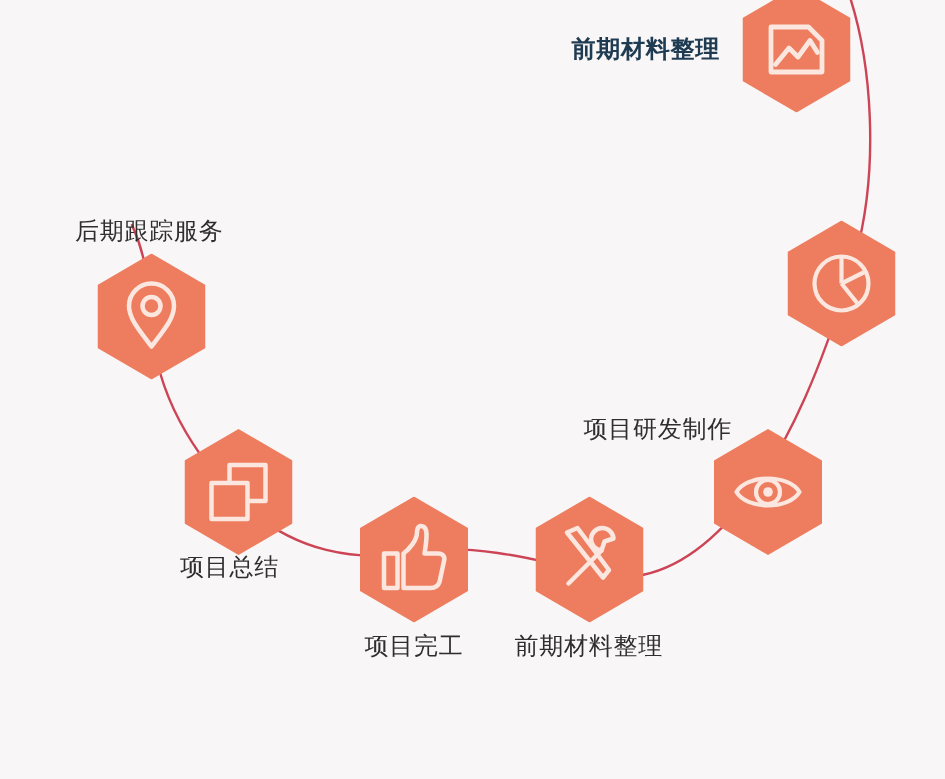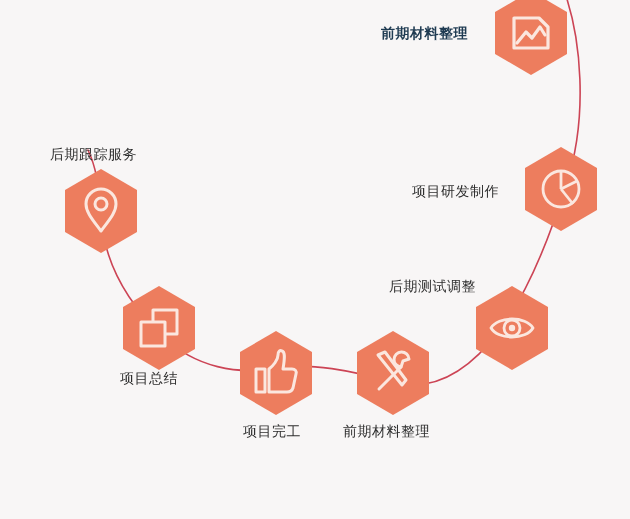--- a/index.html
+++ b/index.html
@@ -33,25 +33,25 @@
     height: 0;
   }
   .hexagon {
     position: absolute;
     left: 0;
     top: 0;
   }
   .step-label {
     position: absolute;
     white-space: nowrap;
-    font-size: 14px;
+    font-size: 16px;
     line-height: 1;
     letter-spacing: 0.5px;
     color: #2e2e2e;
-    font-family: Liberation Sans, sans-serif;
+    font-family: Liberation Serif, serif;
   }
   .step-label.accent {
     color: #1f3b52;
     font-weight: 600;
   }
   .step-label.right-of {
     text-align: right;
   }
 </style>
 </head>
@@ -91,33 +91,32 @@
     <svg class="hexagon" style="left:-36px; top:-42px;" width="72" height="84" viewBox="0 0 72 84">
       <polygon points="36,0 72,21 72,63 36,84 0,63 0,21" fill="#ed7d5e"></polygon>
       <g fill="none" stroke="#fbe7df" stroke-width="2.8">
         <circle cx="36" cy="42" r="18"></circle>
         <path d="M36,42 L36,24"></path>
         <path d="M36,42 L52,34"></path>
         <path d="M36,42 L48,57"></path>
       </g>
     </svg>
   </div>
-  <div class="step-label right-of" style="left:412px; top:184px;">项目研发制作</div>
 
   <div class="node" style="left:512px; top:328px;">
     <svg class="hexagon" style="left:-36px; top:-42px;" width="72" height="84" viewBox="0 0 72 84">
       <polygon points="36,0 72,21 72,63 36,84 0,63 0,21" fill="#ed7d5e"></polygon>
       <g fill="none" stroke="#fbe7df" stroke-width="2.8">
         <path d="M15,42 C22,30 50,30 57,42 C50,54 22,54 15,42 Z" stroke-linejoin="round"></path>
         <circle cx="36" cy="42" r="8"></circle>
         <circle cx="36" cy="42" r="3.2" fill="#fbe7df" stroke="none"></circle>
       </g>
     </svg>
   </div>
-  <div class="step-label right-of" style="left:389px; top:279px;">后期测试调整</div>
+  <div class="step-label right-of" style="left:389px; top:279px;">项目研发制作</div>
 
   <div class="node" style="left:393px; top:373px;">
     <svg class="hexagon" style="left:-36px; top:-42px;" width="72" height="84" viewBox="0 0 72 84">
       <polygon points="36,0 72,21 72,63 36,84 0,63 0,21" fill="#ed7d5e"></polygon>
       <g fill="none" stroke="#fbe7df" stroke-width="3" stroke-linejoin="round" stroke-linecap="round">
 
         <path d="M22,58 L44,36"></path>
         <path d="M44,36 a7.5,7.5 0 1 1 8,-8 L46,30 L44,36 Z"></path>
 
         <path d="M21,24 L28,21 L49,49 L45,54 Z"></path>

